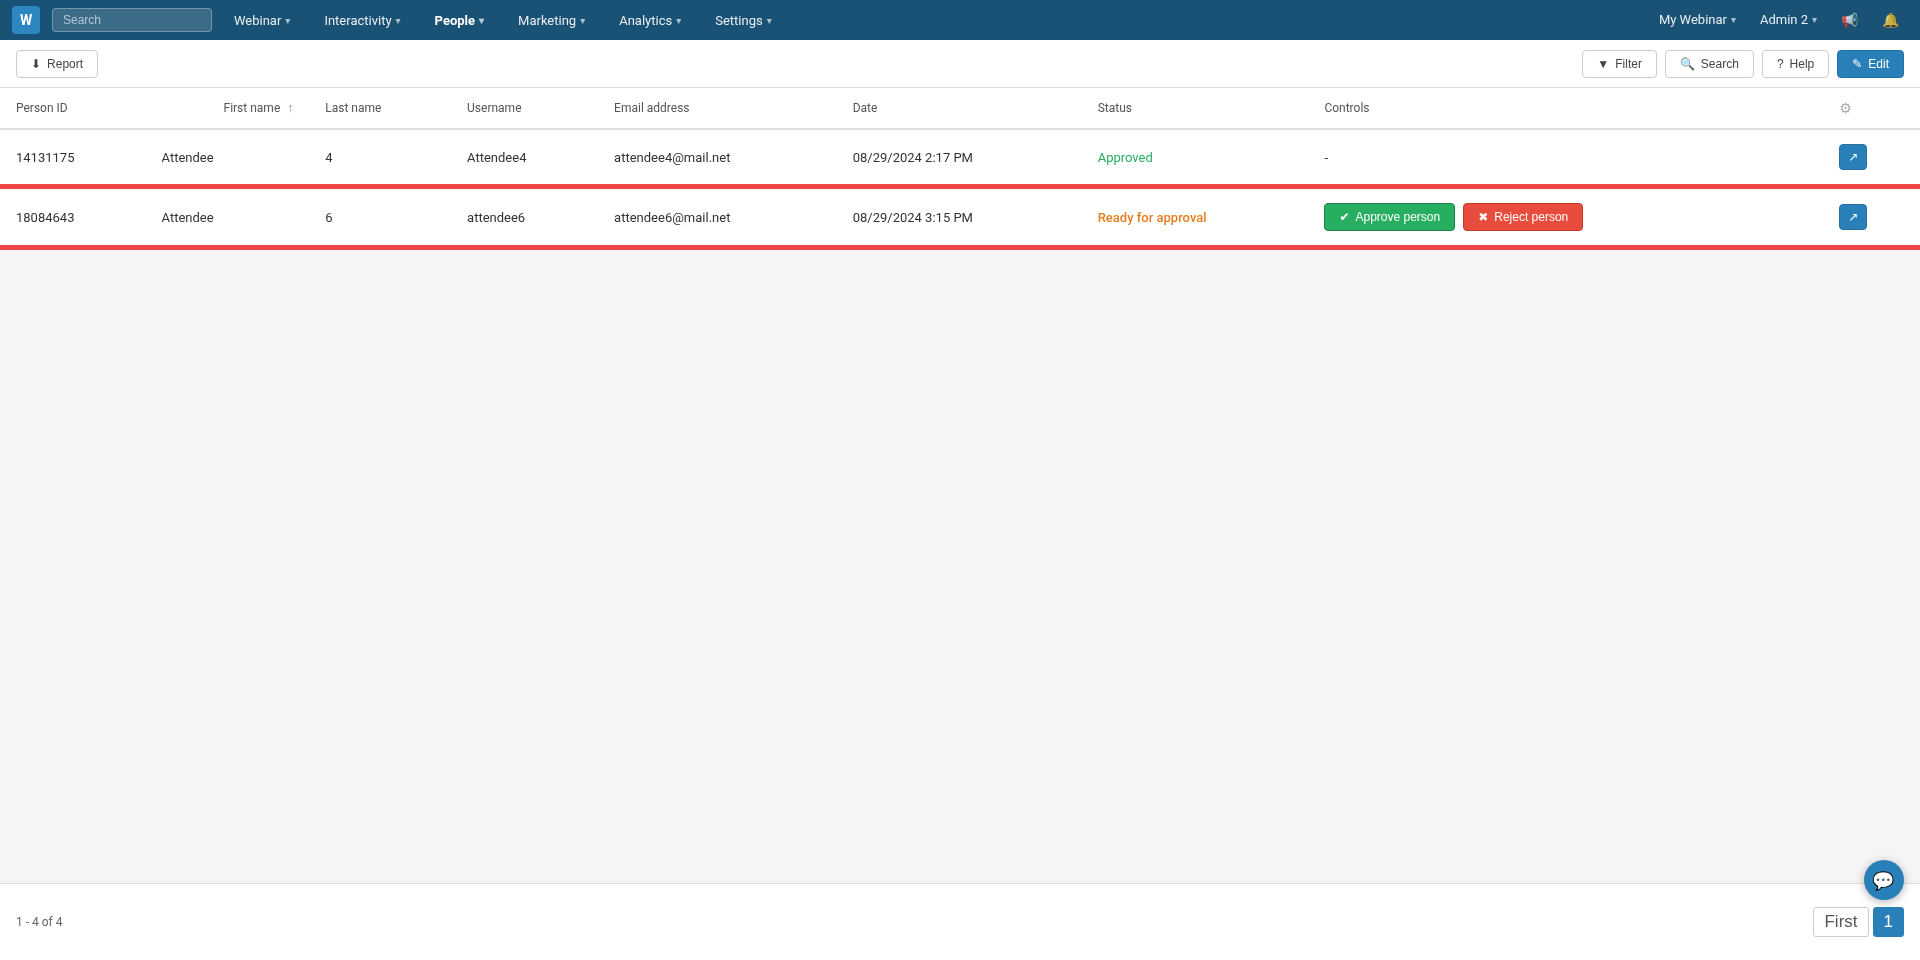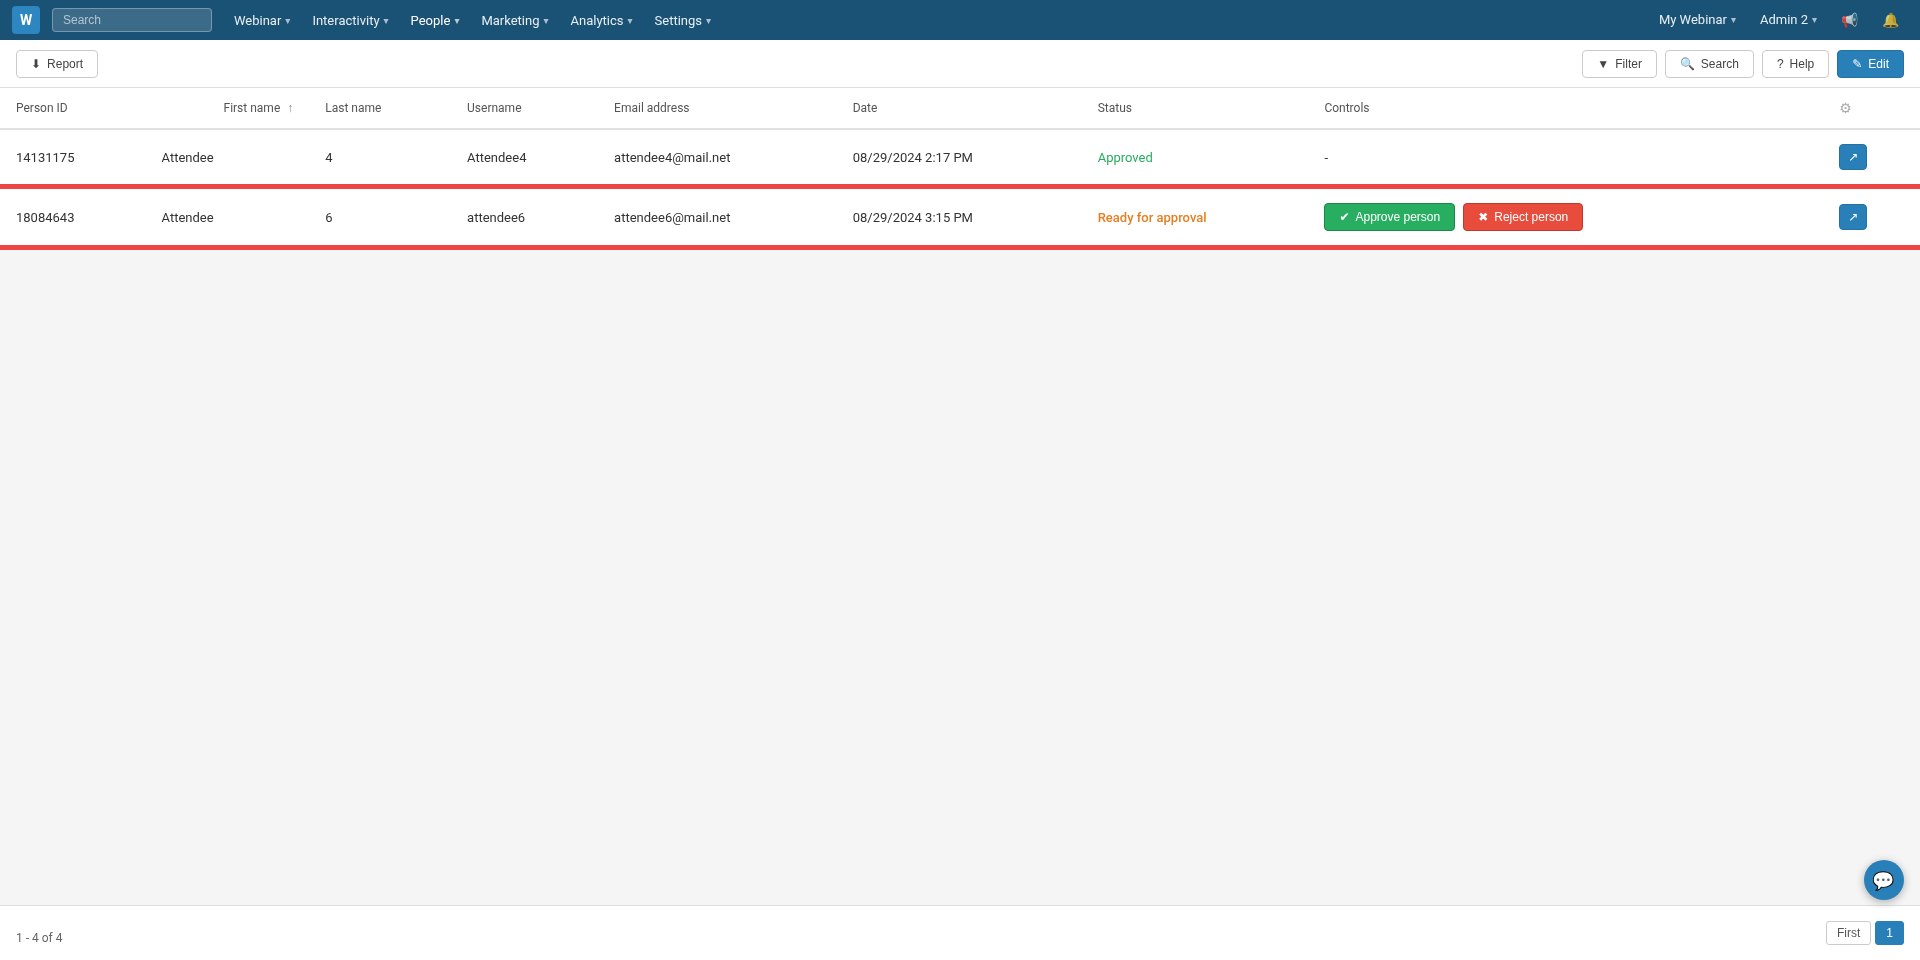--- a/index.html
+++ b/index.html
@@ -27,30 +27,30 @@
       background: rgba(255,255,255,0.15);
       border: 1px solid rgba(255,255,255,0.3);
       border-radius: 4px;
       padding: 4px 10px;
       color: #fff;
       font-size: 12px;
       width: 160px;
       outline: none;
     }
     .nav-search::placeholder { color: rgba(255,255,255,0.6); }
-    .nav-items { display: flex; align-items: center; gap: 2px; flex: 1; margin-left: 8px; text-align: center; }
+    .nav-items { display: flex; align-items: center; gap: 14px; flex: 1; margin-left: 8px; text-align: center; }
     .nav-item {
       color: rgba(255,255,255,0.9);
       padding: 6px 10px;
       border-radius: 3px;
       cursor: pointer;
       font-size: 13px;
       display: flex; align-items: center; gap: 4px;
     }
-    .nav-item.active { color: #fff; font-weight: 400; }
+    .nav-item.active { color: #fff; font-weight: 700; }
     .chevron { font-size: 10px; opacity: 0.7; }
     .nav-right { display: flex; align-items: flex-start; gap: 8px; margin-left: auto; }
     .nav-right-item {
       color: rgba(255,255,255,0.9);
       padding: 4px 8px;
       cursor: pointer;
       font-size: 13px;
       display: flex; align-items: center; gap: 4px;
       border-radius: 3px;
     }
@@ -124,34 +124,34 @@
     .status-approved { color: #27ae60; font-weight: 400; }
     .status-pending { color: #e67e22; font-weight: 500; }
 
     
     .controls-cell { display: flex; align-items: center; gap: 8px; }
 
     
     .footer-bar {
       border-top: 1px solid #ddd;
       background: #fff;
-      padding: 15px 16px;
+      padding: 23px 16px;
       display: flex;
-      align-items: flex-end;
+      align-items: center;
       font-size: 12px;
       color: #666;
     }
     .pagination { margin-left: auto; display: flex; gap: 4px; align-items: center; }
     .page-btn {
       padding: 4px 10px;
       border: 1px solid #ccc;
       border-radius: 3px;
       background: #fff;
       cursor: pointer;
-      font-size: 12px;
+      font-size: 17px;
       color: #555;
     }
     .page-btn.active { background: #2980b9; color: #fff; border-color: #2980b9; }
 
     
     .chat-bubble {
       position: fixed;
       bottom: 60px;
       right: 16px;
       width: 40px; height: 40px;

